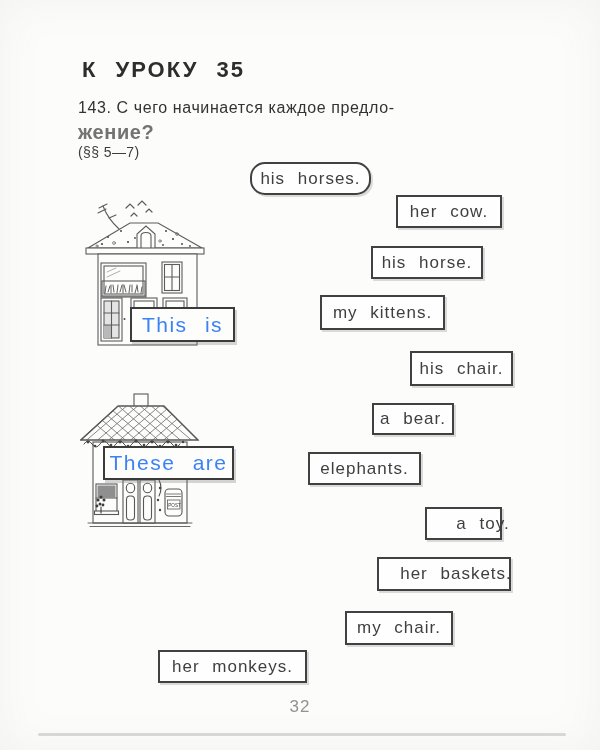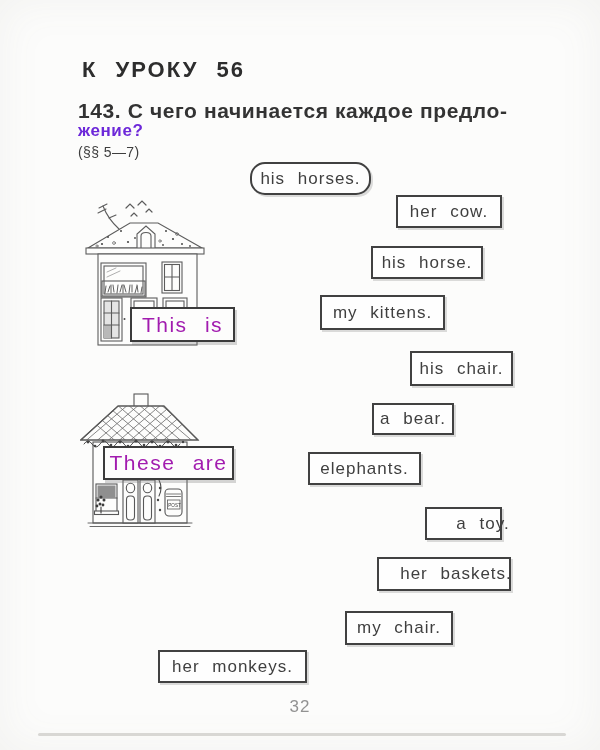--- a/index.html
+++ b/index.html
@@ -14,65 +14,65 @@
     background:#fcfcfb;
     box-shadow:inset 0 0 45px rgba(120,115,105,0.07);
   }
   .lesson-header{
     position:absolute;left:82px;top:57px;
     font-size:22px;font-weight:bold;color:#2d2d2d;
     letter-spacing:2px;word-spacing:10px;white-space:nowrap;
   }
   .ex-line1{
     position:absolute;left:78px;top:99px;width:432px;
-    font-size:21px;font-weight:bold;color:#333333;
+    font-size:16px;font-weight:normal;color:#333333;
     text-align:justify;text-align-last:justify;white-space:nowrap;
     letter-spacing:0.6px;
   }
   .ex-line1::after{content:"";display:inline-block;width:100%;}
   .ex-line2{
     position:absolute;left:78px;top:121px;
-    font-size:17px;font-weight:bold;color:#6d28d9;letter-spacing:0.6px;
+    font-size:20px;font-weight:bold;color:#737373;letter-spacing:0.6px;
   }
   .section-ref{
     position:absolute;left:78px;top:144px;
     font-size:14px;color:#3e3e3e;letter-spacing:0.4px;
   }
   .house{position:absolute;z-index:1;}
   .card{
     position:absolute;z-index:2;box-sizing:border-box;
     border:2px solid #414141;background:#fefefe;
     color:#3f3f3f;font-size:17px;
     letter-spacing:1px;word-spacing:7px;white-space:nowrap;
     display:flex;align-items:center;justify-content:center;
     box-shadow:2px 2px 0 rgba(140,140,140,0.30);
   }
   .label-box{
     position:absolute;z-index:3;box-sizing:border-box;
     border:2px solid #3b3b3b;background:#fdfdfc;
-    color:#a21caf;font-size:21px;
+    color:#3b82f6;font-size:21px;
     letter-spacing:1.5px;word-spacing:10px;white-space:nowrap;
     display:flex;align-items:center;justify-content:center;
     box-shadow:2px 3px 0 rgba(120,120,120,0.30);
   }
   .page-number{
     position:absolute;left:0;right:0;top:697px;
     text-align:center;font-size:17px;color:#929292;letter-spacing:1px;
   }
   .scan-edge-bottom{
     position:absolute;left:38px;top:733px;width:528px;height:3px;
     background:#cfcecb;opacity:0.8;border-radius:2px;
   }
 </style>
 </head>
 <body>
 
 <div class="page">
 
-  <div class="lesson-header">К УРОКУ 56</div>
+  <div class="lesson-header">К УРОКУ 35</div>
   <div class="ex-line1">143. С чего начинается каждое предло-</div>
   <div class="ex-line2">жение?</div>
   <div class="section-ref">(§§ 5—7)</div>
 
   <svg class="house" style="left:78px;top:197px;" width="130" height="152" viewBox="0 0 130 152">
     <g stroke="#5c5c5c" stroke-width="1.1" fill="none" stroke-linecap="round">
       <g>
         <path d="M41,32 Q30,22 25,9"></path>
         <path d="M21,11 l8,-4 M20,16 l8,-4 M31,21 l7,-3"></path>
       </g>

